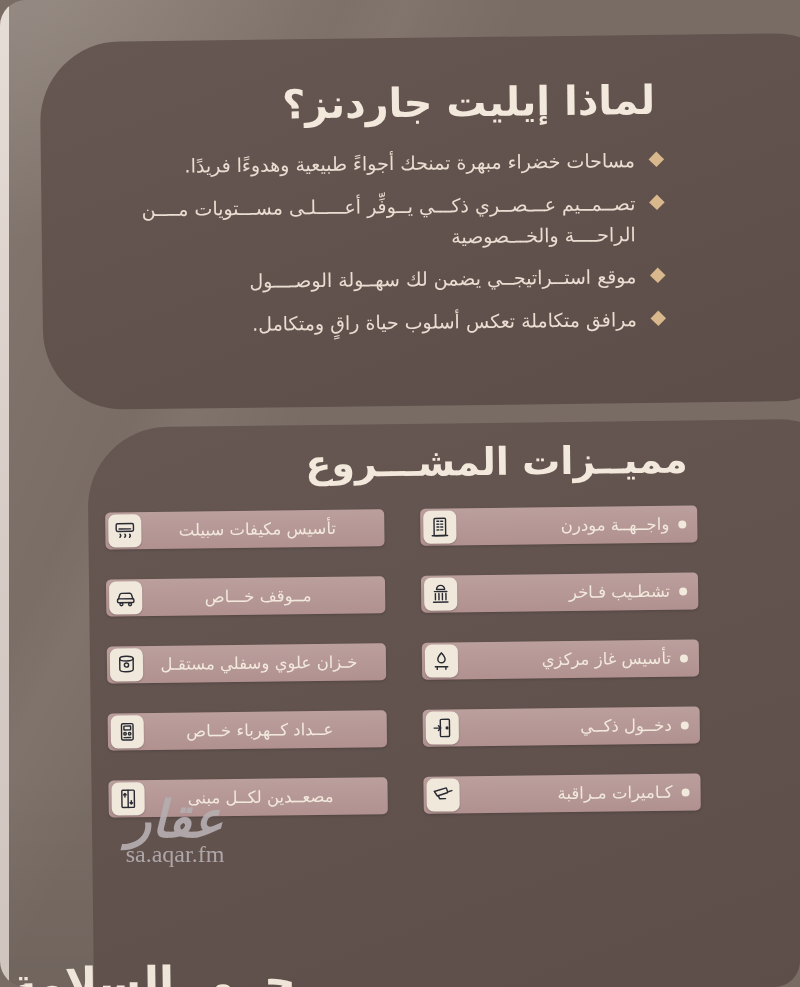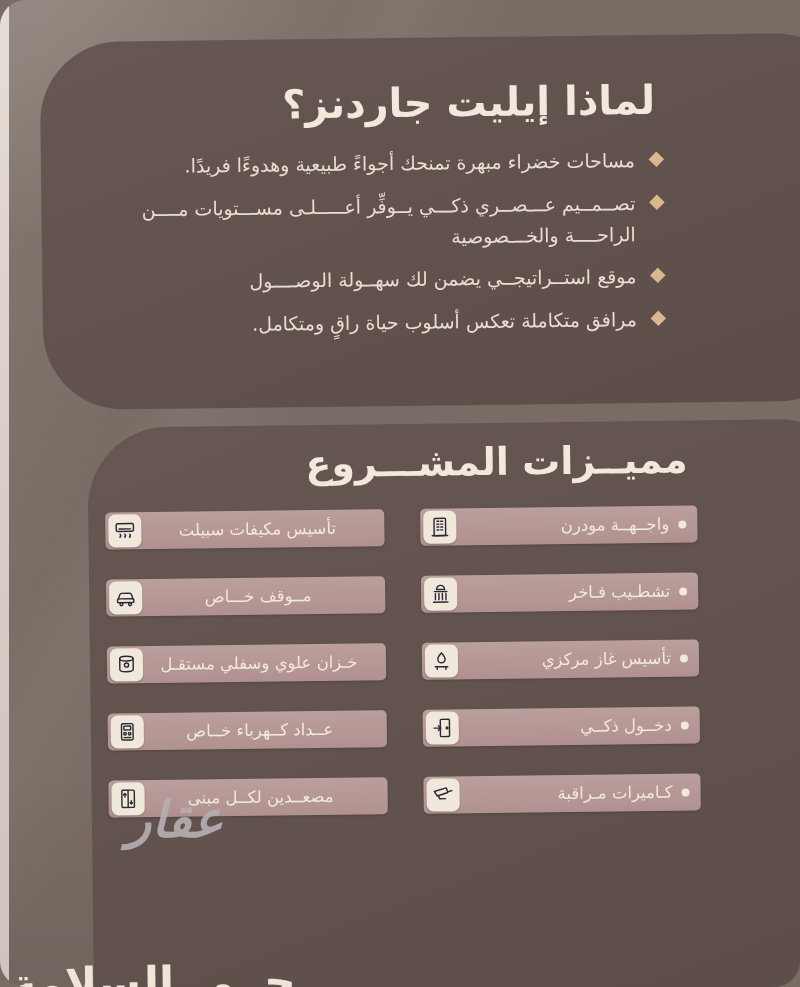--- a/index.html
+++ b/index.html
@@ -245,16 +245,17 @@
         </span>
       </div>
 
     </div>
 
     <div class="footer-cut">حــي السلامة</div>
   </div>
 
   <div class="watermark">
     <div class="logo">عقار</div>
+    <div class="site">sa.aqar.fm</div>
   </div>
 
   <div class="edge-strip"></div>
 </div>
 
 </body></html>

